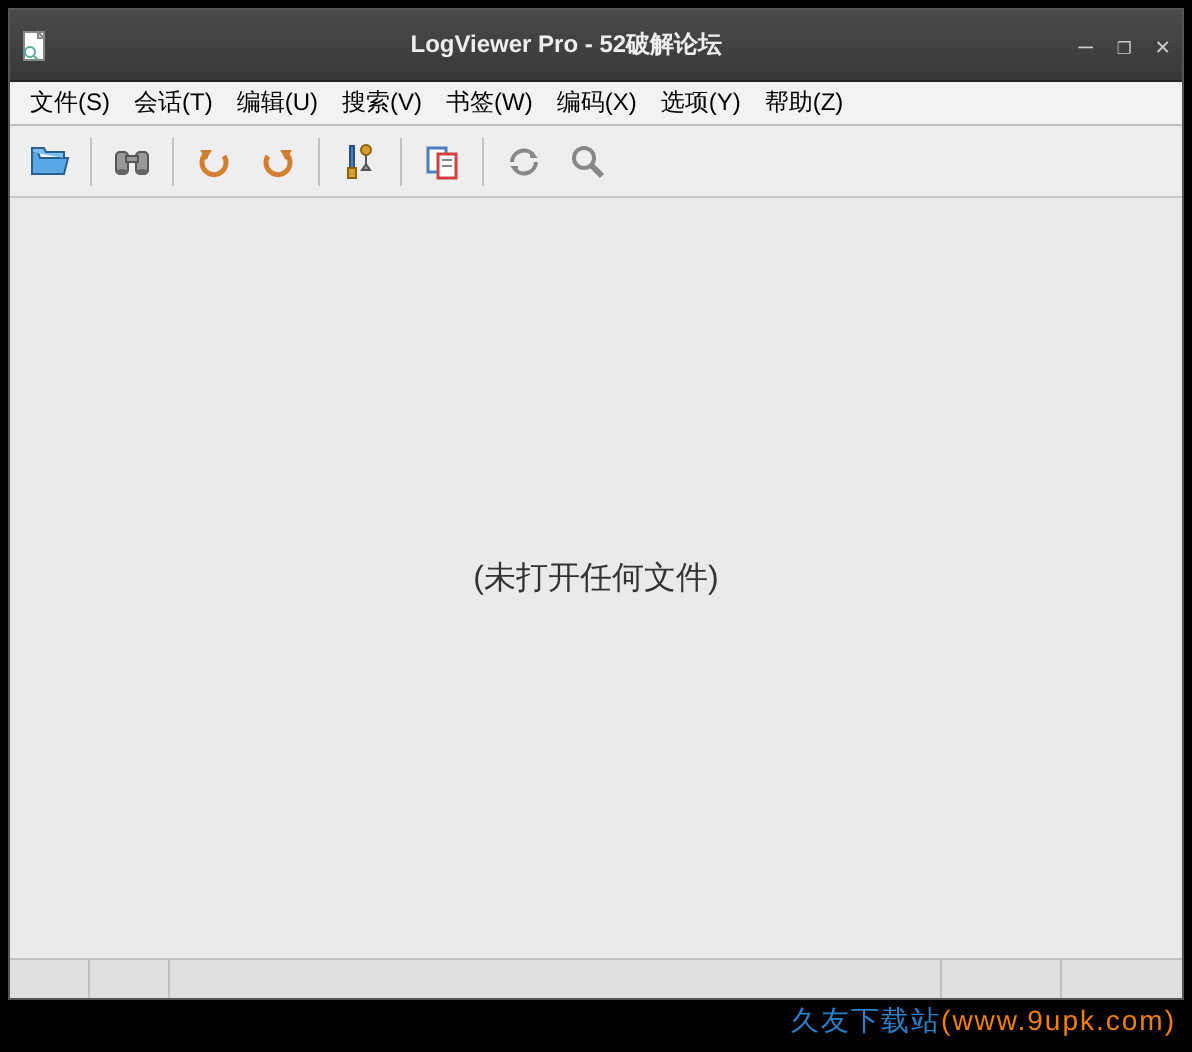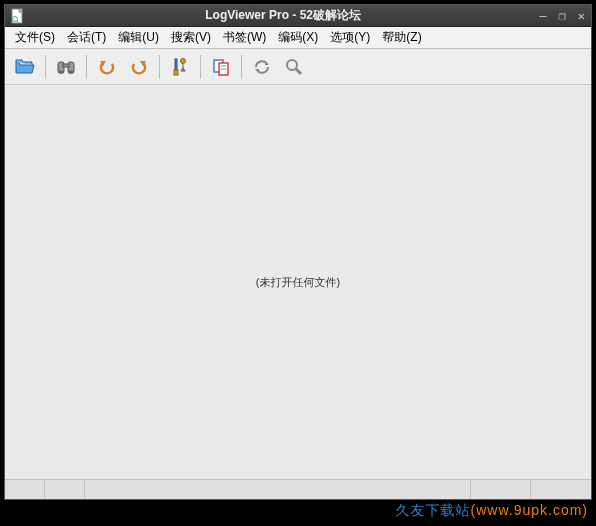--- a/index.html
+++ b/index.html
@@ -17,21 +17,21 @@
   left: 4px;
   top: 4px;
   width: 588px;
   height: 496px;
   background: #e8e8e8;
   border: 1px solid #555;
   display: flex;
   flex-direction: column;
 }
 .titlebar {
-  height: 22px;
+  height: 36px;
   background: linear-gradient(to bottom, #4a4a4a, #383838);
   display: flex;
   align-items: center;
   color: #ddd;
   padding: 0 4px;
   border-bottom: 1px solid #222;
 }
 .titlebar-icon {
   width: 16px;
   height: 16px;
@@ -89,21 +89,21 @@
   background: #c0c0c0;
   margin: 0 2px;
 }
 .content {
   flex: 1;
   background: #eaeaea;
   display: flex;
   align-items: center;
   justify-content: center;
   color: #333;
-  font-size: 11px;
+  font-size: 16px;
 }
 .statusbar {
   height: 20px;
   background: #e0e0e0;
   border-top: 1px solid #c0c0c0;
   display: flex;
 }
 .status-cell {
   border-right: 1px solid #c0c0c0;
   height: 100%;

